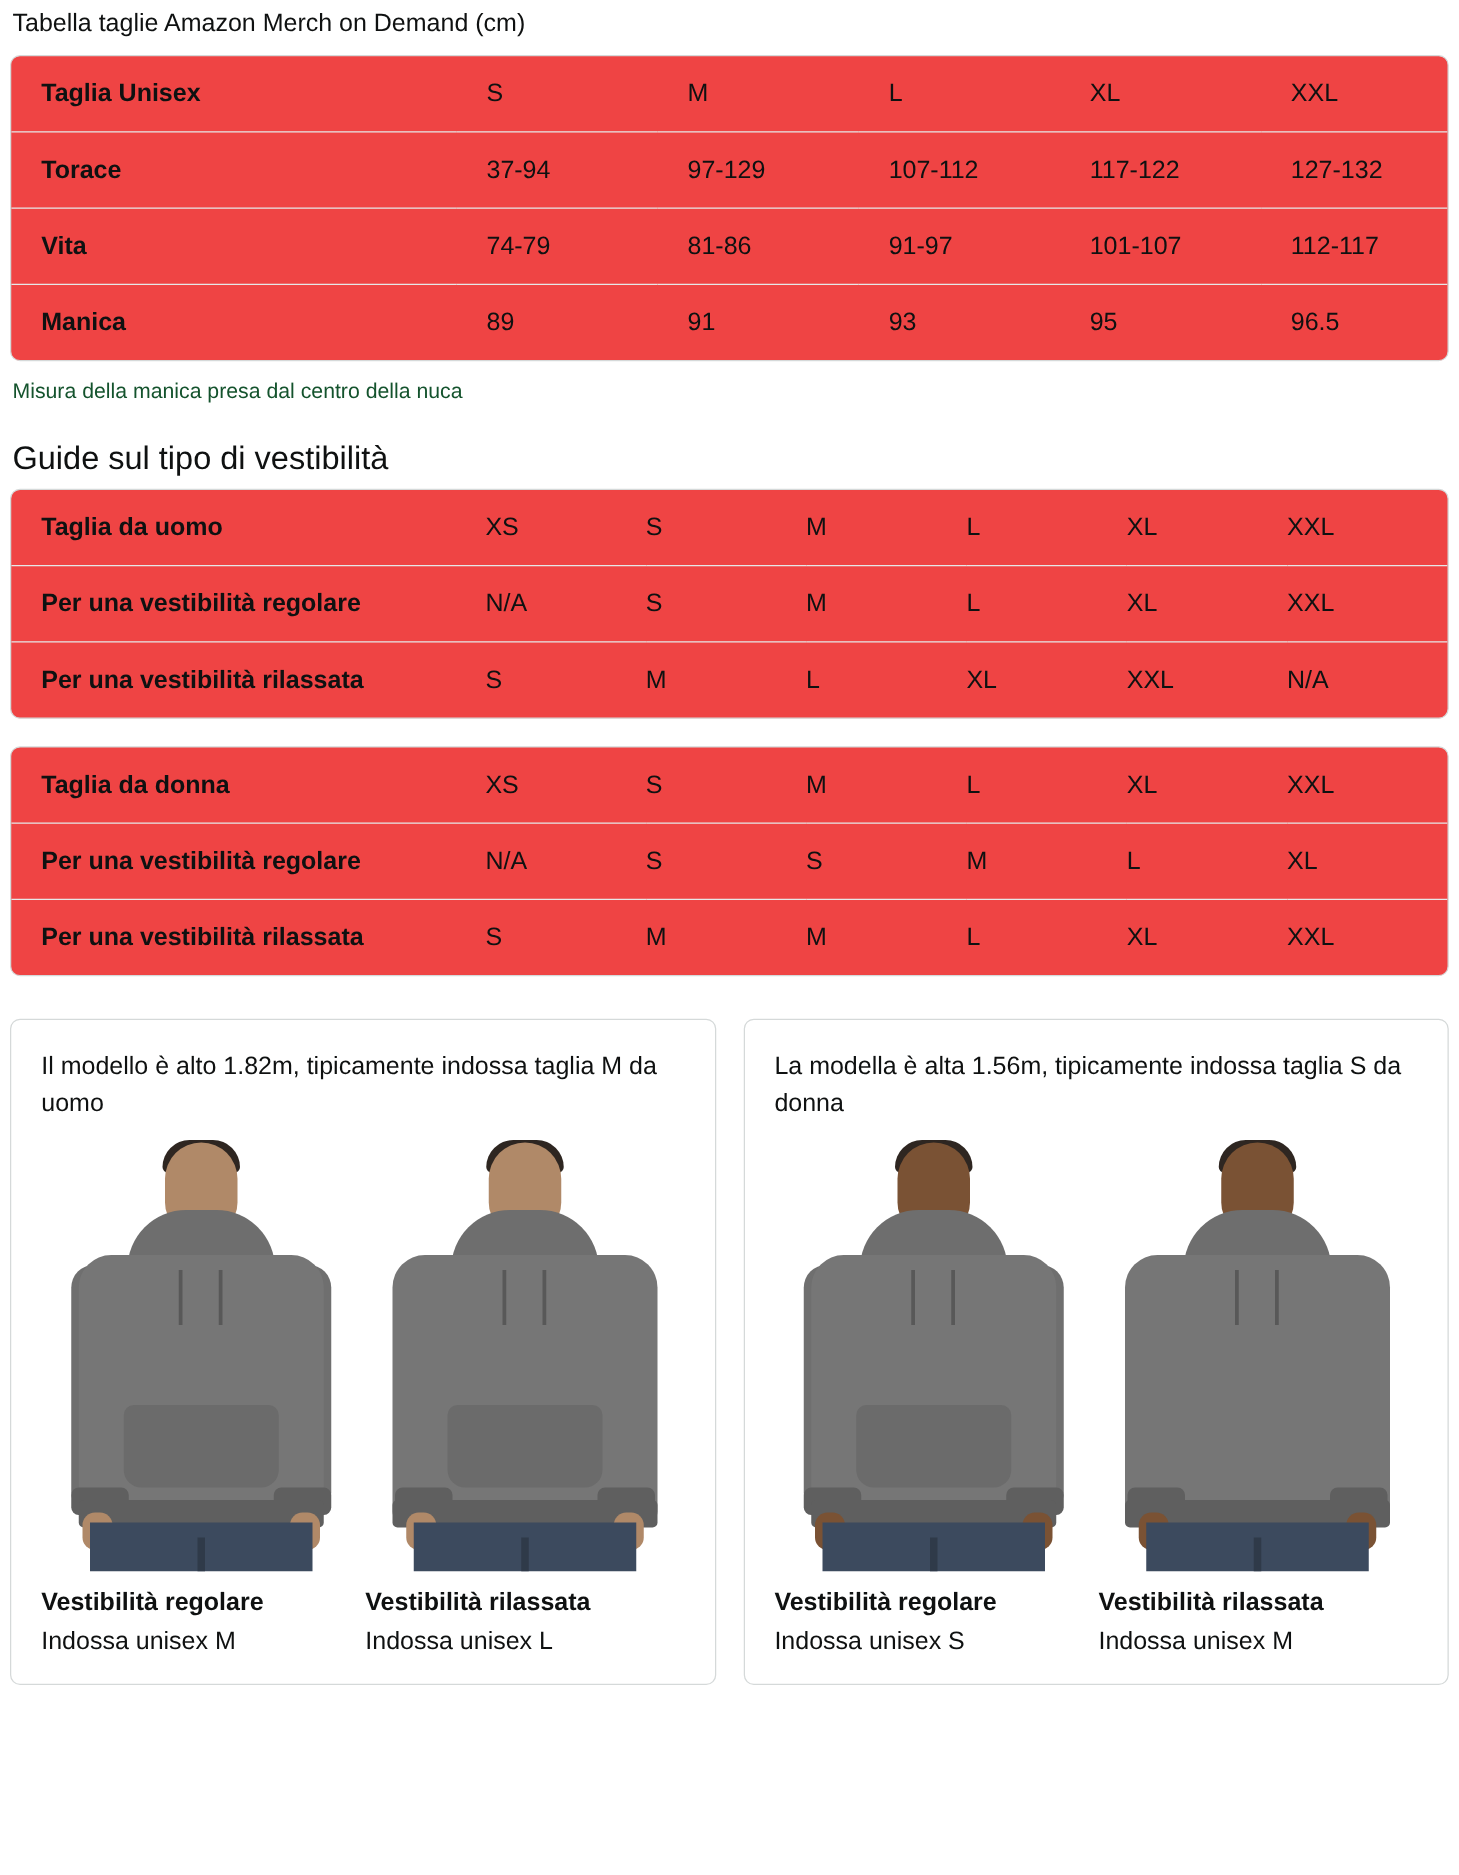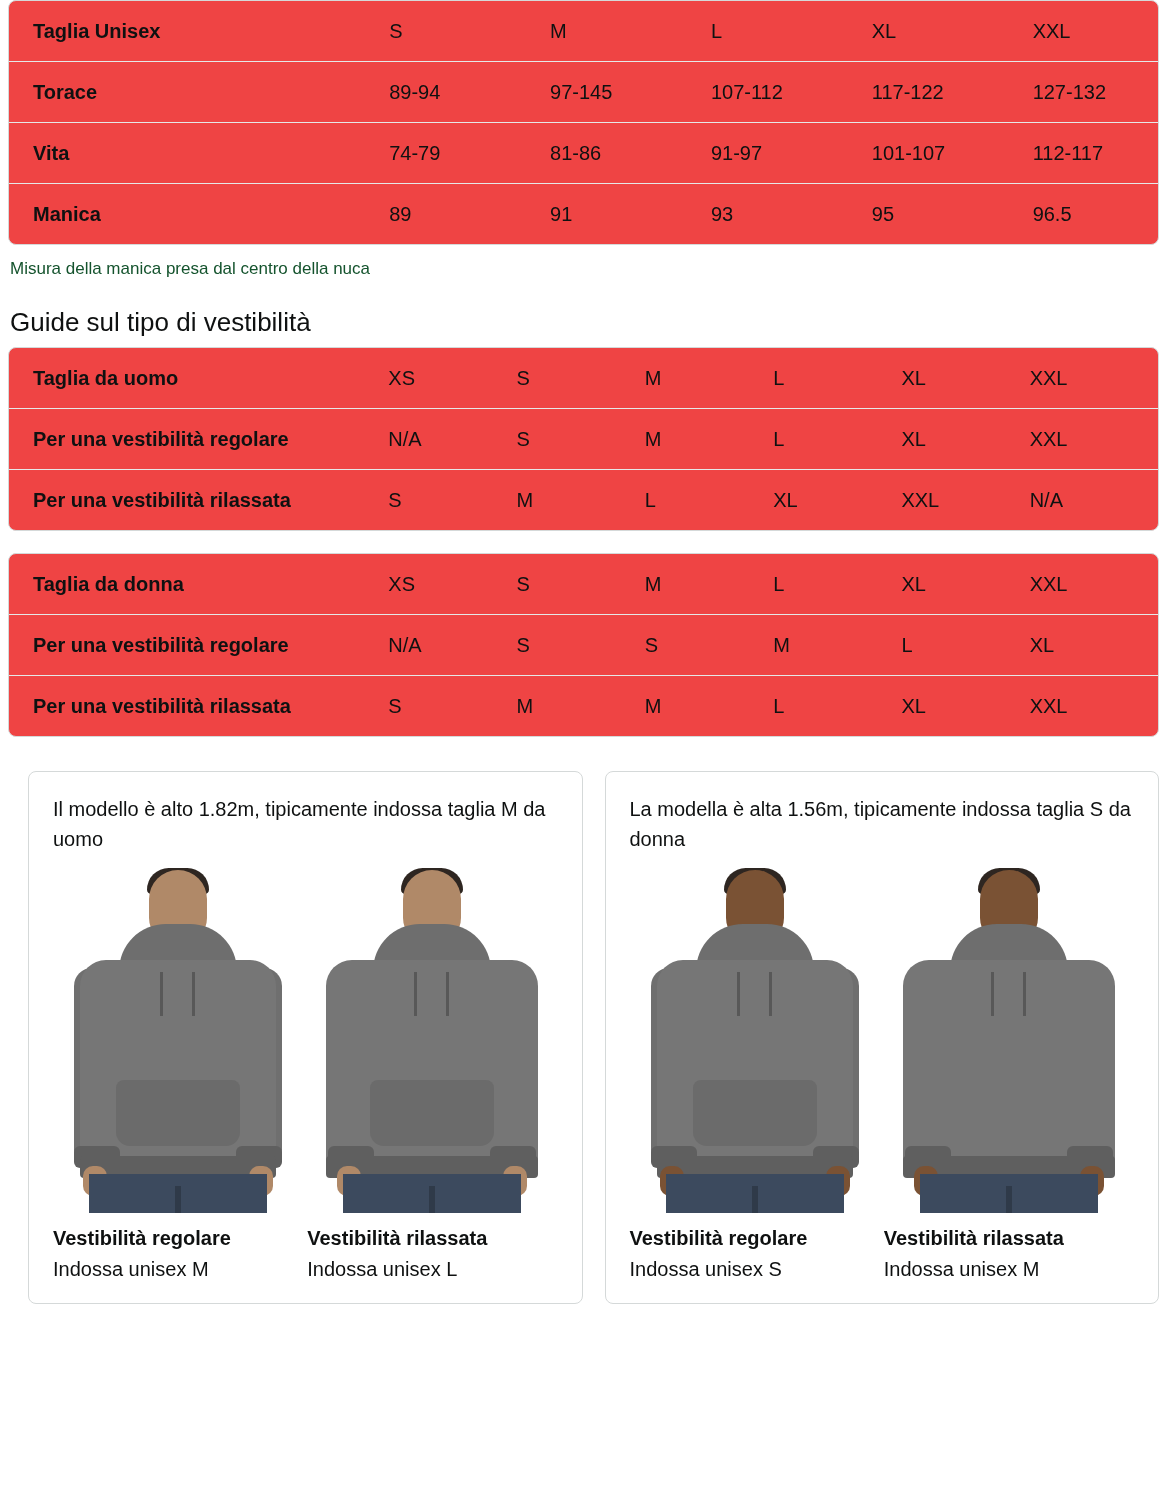--- a/index.html
+++ b/index.html
@@ -65,21 +65,20 @@
   
   .t-fit td { padding-left: 24px; }
   .t-fit td:nth-child(1) { width: 33%; }
   .t-fit td:nth-child(n+2) { width: 11.16%; padding-left: 0; }
   .t-fit td.hdr { font-weight: bold; }
 
   .models {
     display: flex;
     gap: 22px;
     margin-top: 34px;
-    margin-left: 20px;
   }
   .model-card {
     flex: 1;
     border: 1px solid #d5d9d9;
     border-radius: 8px;
     padding: 22px 24px 20px 24px;
     background: #ffffff;
   }
   .model-card .desc {
     font-size: 20px;
@@ -244,35 +243,36 @@
   }
   .handL.dark, .handR.dark { background: #7a5234; }
   .handL { left: 50%; margin-left: -95px; }
   .handR { left: 50%; margin-left: 71px; }
 </style>
 </head>
 <body>
 
 <div class="page">
 
+  <div class="caption-top">Tabella taglie Amazon Merch on Demand (cm)</div>
 
   <table class="sz t-unisex">
     <tbody>
       <tr>
         <td class="hdr">Taglia Unisex</td>
         <td>S</td>
         <td>M</td>
         <td>L</td>
         <td>XL</td>
         <td>XXL</td>
       </tr>
       <tr>
         <td class="hdr">Torace</td>
-        <td>89-94</td>
-        <td>97-145</td>
+        <td>37-94</td>
+        <td>97-129</td>
         <td>107-112</td>
         <td>117-122</td>
         <td>127-132</td>
       </tr>
       <tr>
         <td class="hdr">Vita</td>
         <td>74-79</td>
         <td>81-86</td>
         <td>91-97</td>
         <td>101-107</td>

